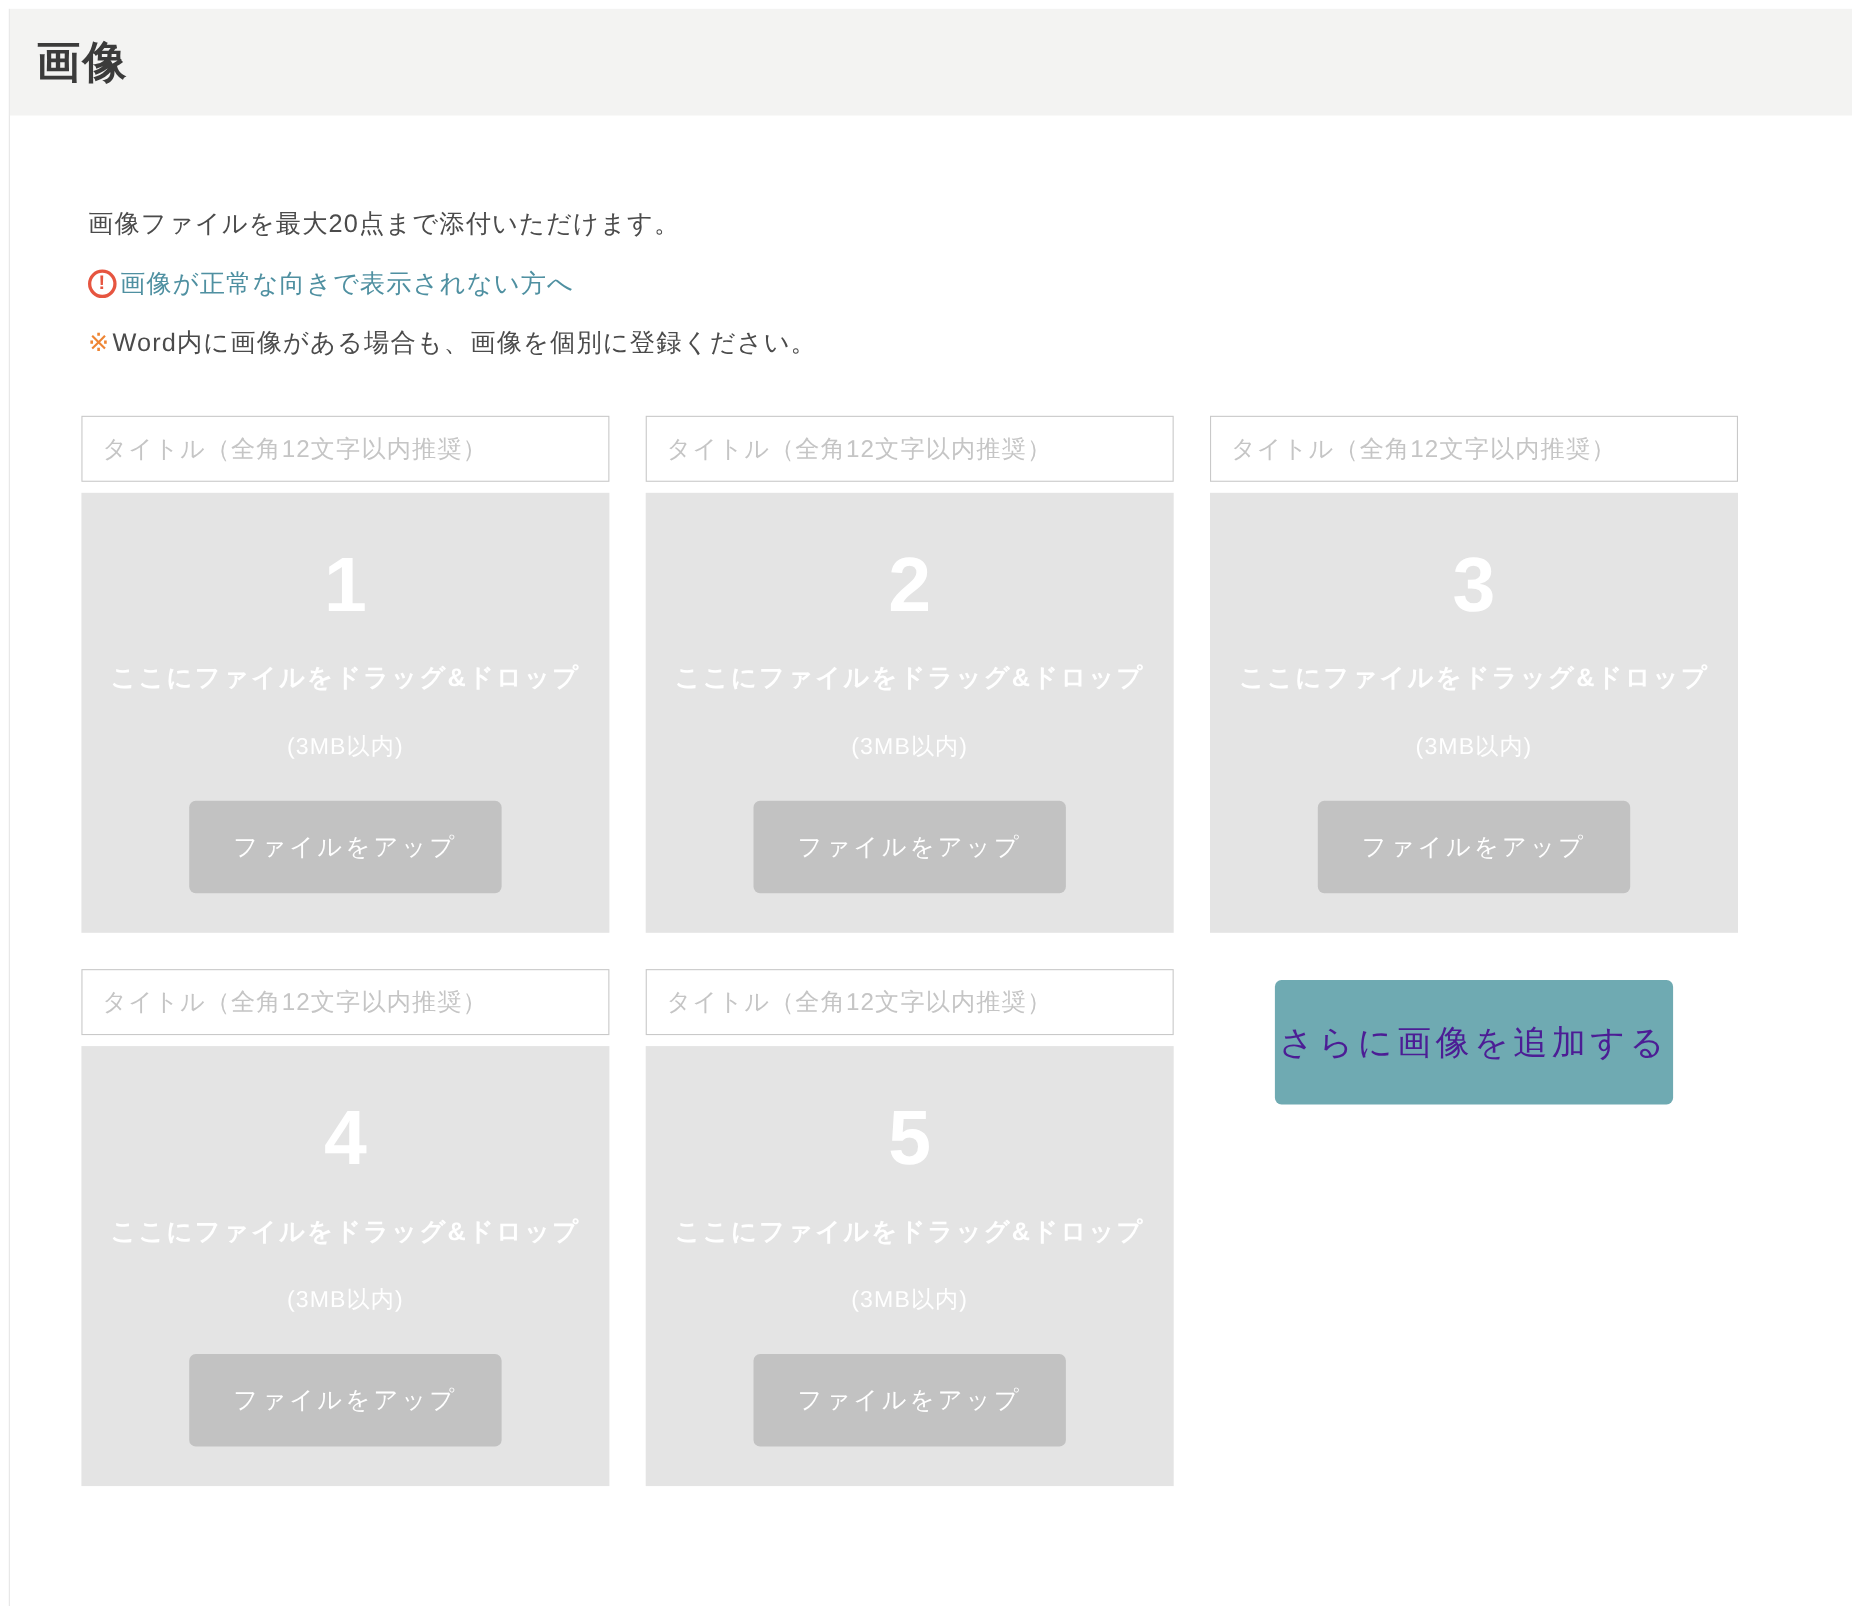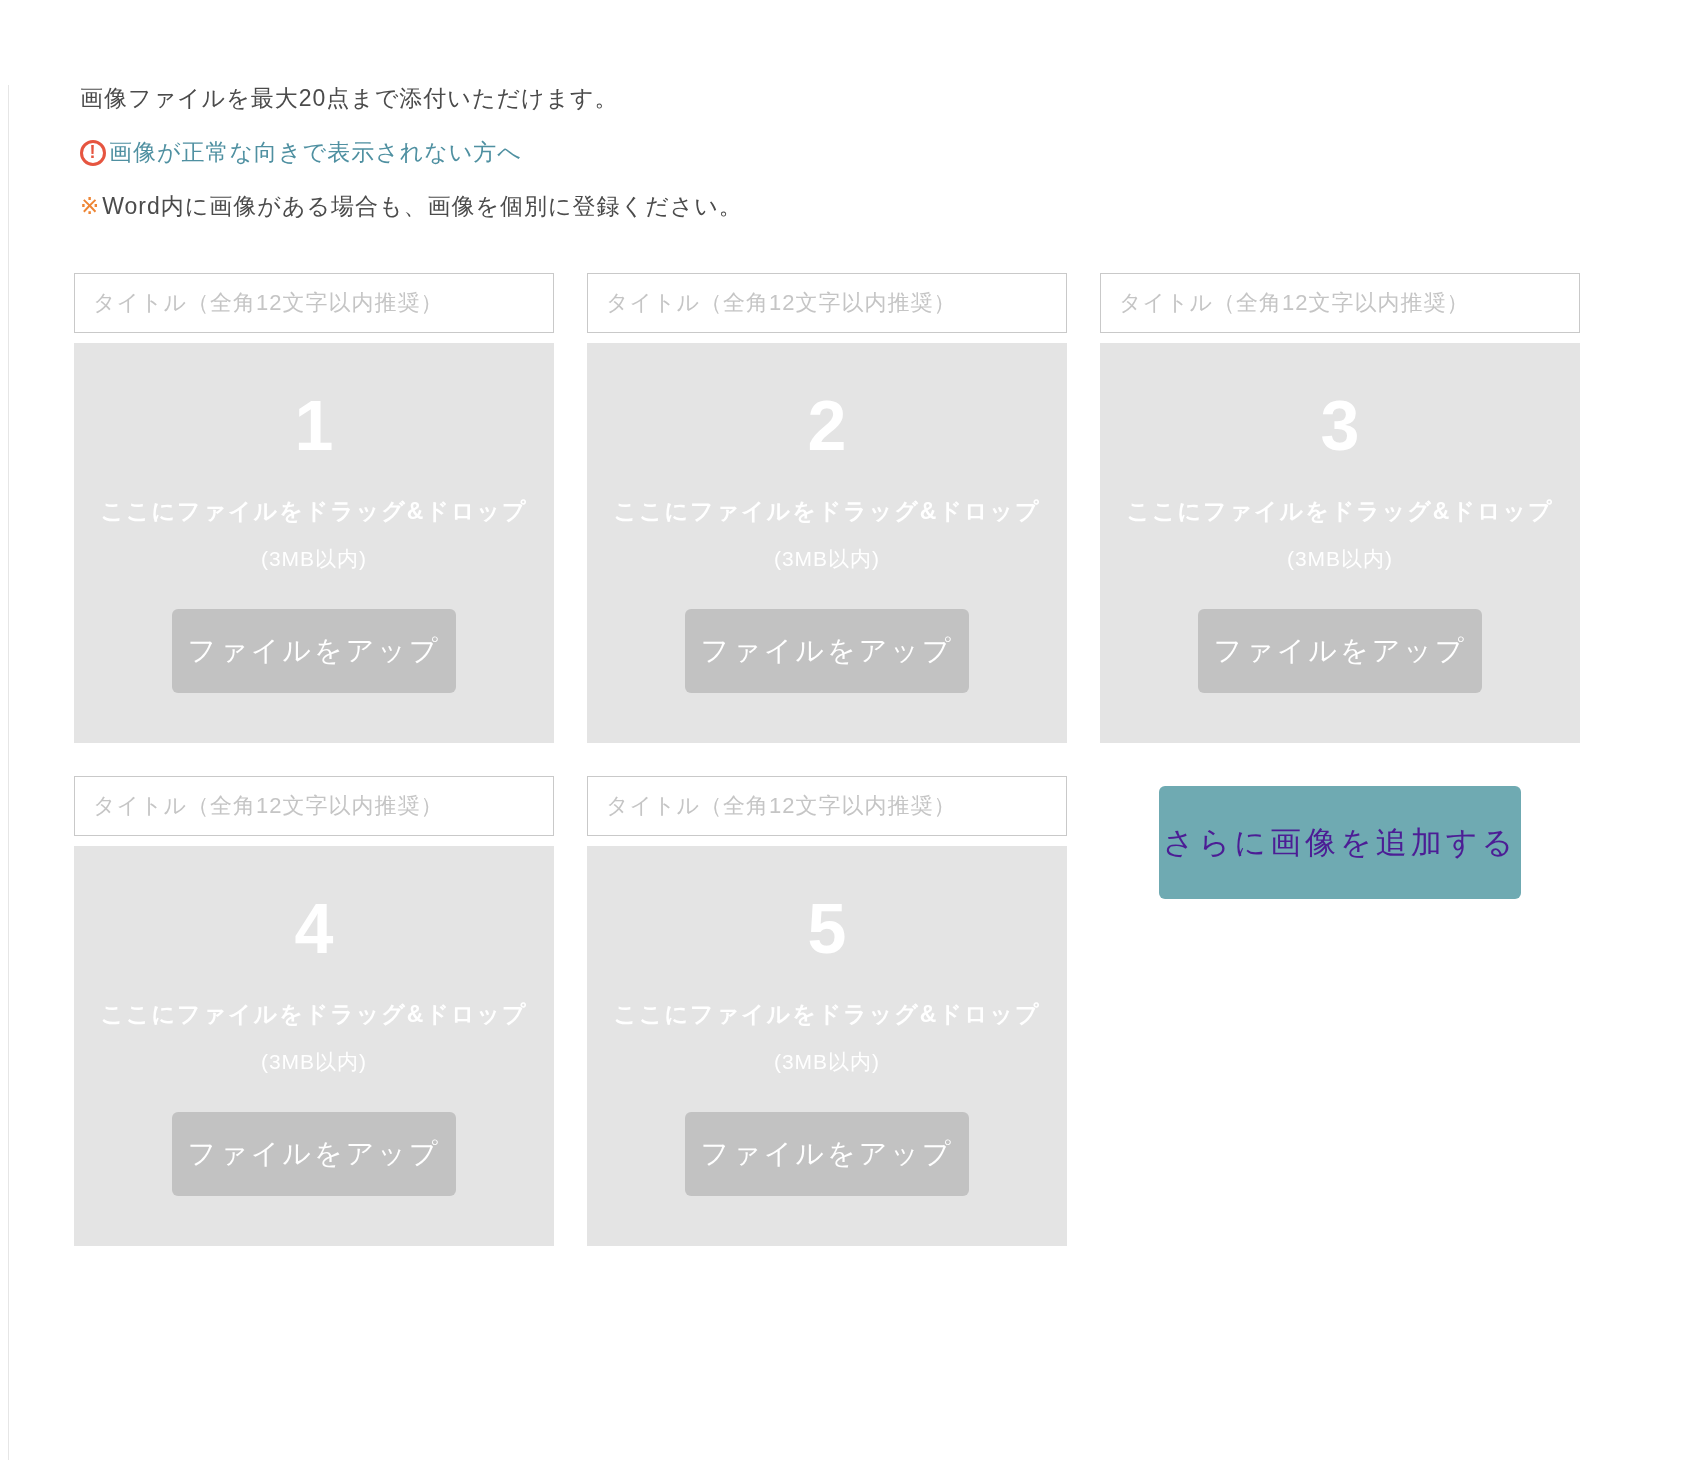--- a/index.html
+++ b/index.html
@@ -107,34 +107,34 @@
     color: #ffffff;
   }
   .dz-hint {
     margin-top: 35px;
     font-size: 23px;
     font-weight: 600;
     color: #ffffff;
     letter-spacing: 2px;
   }
   .dz-size {
-    margin-top: 18px;
+    margin-top: 32px;
     font-size: 21px;
     color: #ffffff;
     letter-spacing: 1px;
   }
   .dz-upload-btn {
     margin-top: 36px;
     width: 284px;
     height: 84px;
     background: #c2c2c2;
     border: none;
     border-radius: 6px;
     color: #ffffff;
-    font-size: 28px;
+    font-size: 22px;
     letter-spacing: 3px;
     font-family: inherit;
     cursor: pointer;
     display: flex;
     align-items: center;
     justify-content: center;
   }
   
   .add-more-cell {
     display: flex;
@@ -156,20 +156,23 @@
     display: flex;
     align-items: center;
     justify-content: center;
   }
 </style>
 </head>
 <body>
 
 <div class="card">
 
+  <div class="section-header">
+    <h1 class="section-title">画像</h1>
+  </div>
 
   <div class="intro">
     <p class="intro-line">画像ファイルを最大20点まで添付いただけます。</p>
     <p class="intro-line">
       <a class="orientation-link">
         <span class="alert-circle">!</span>
         <span>画像が正常な向きで表示されない方へ</span>
       </a>
     </p>
     <p class="intro-line">

